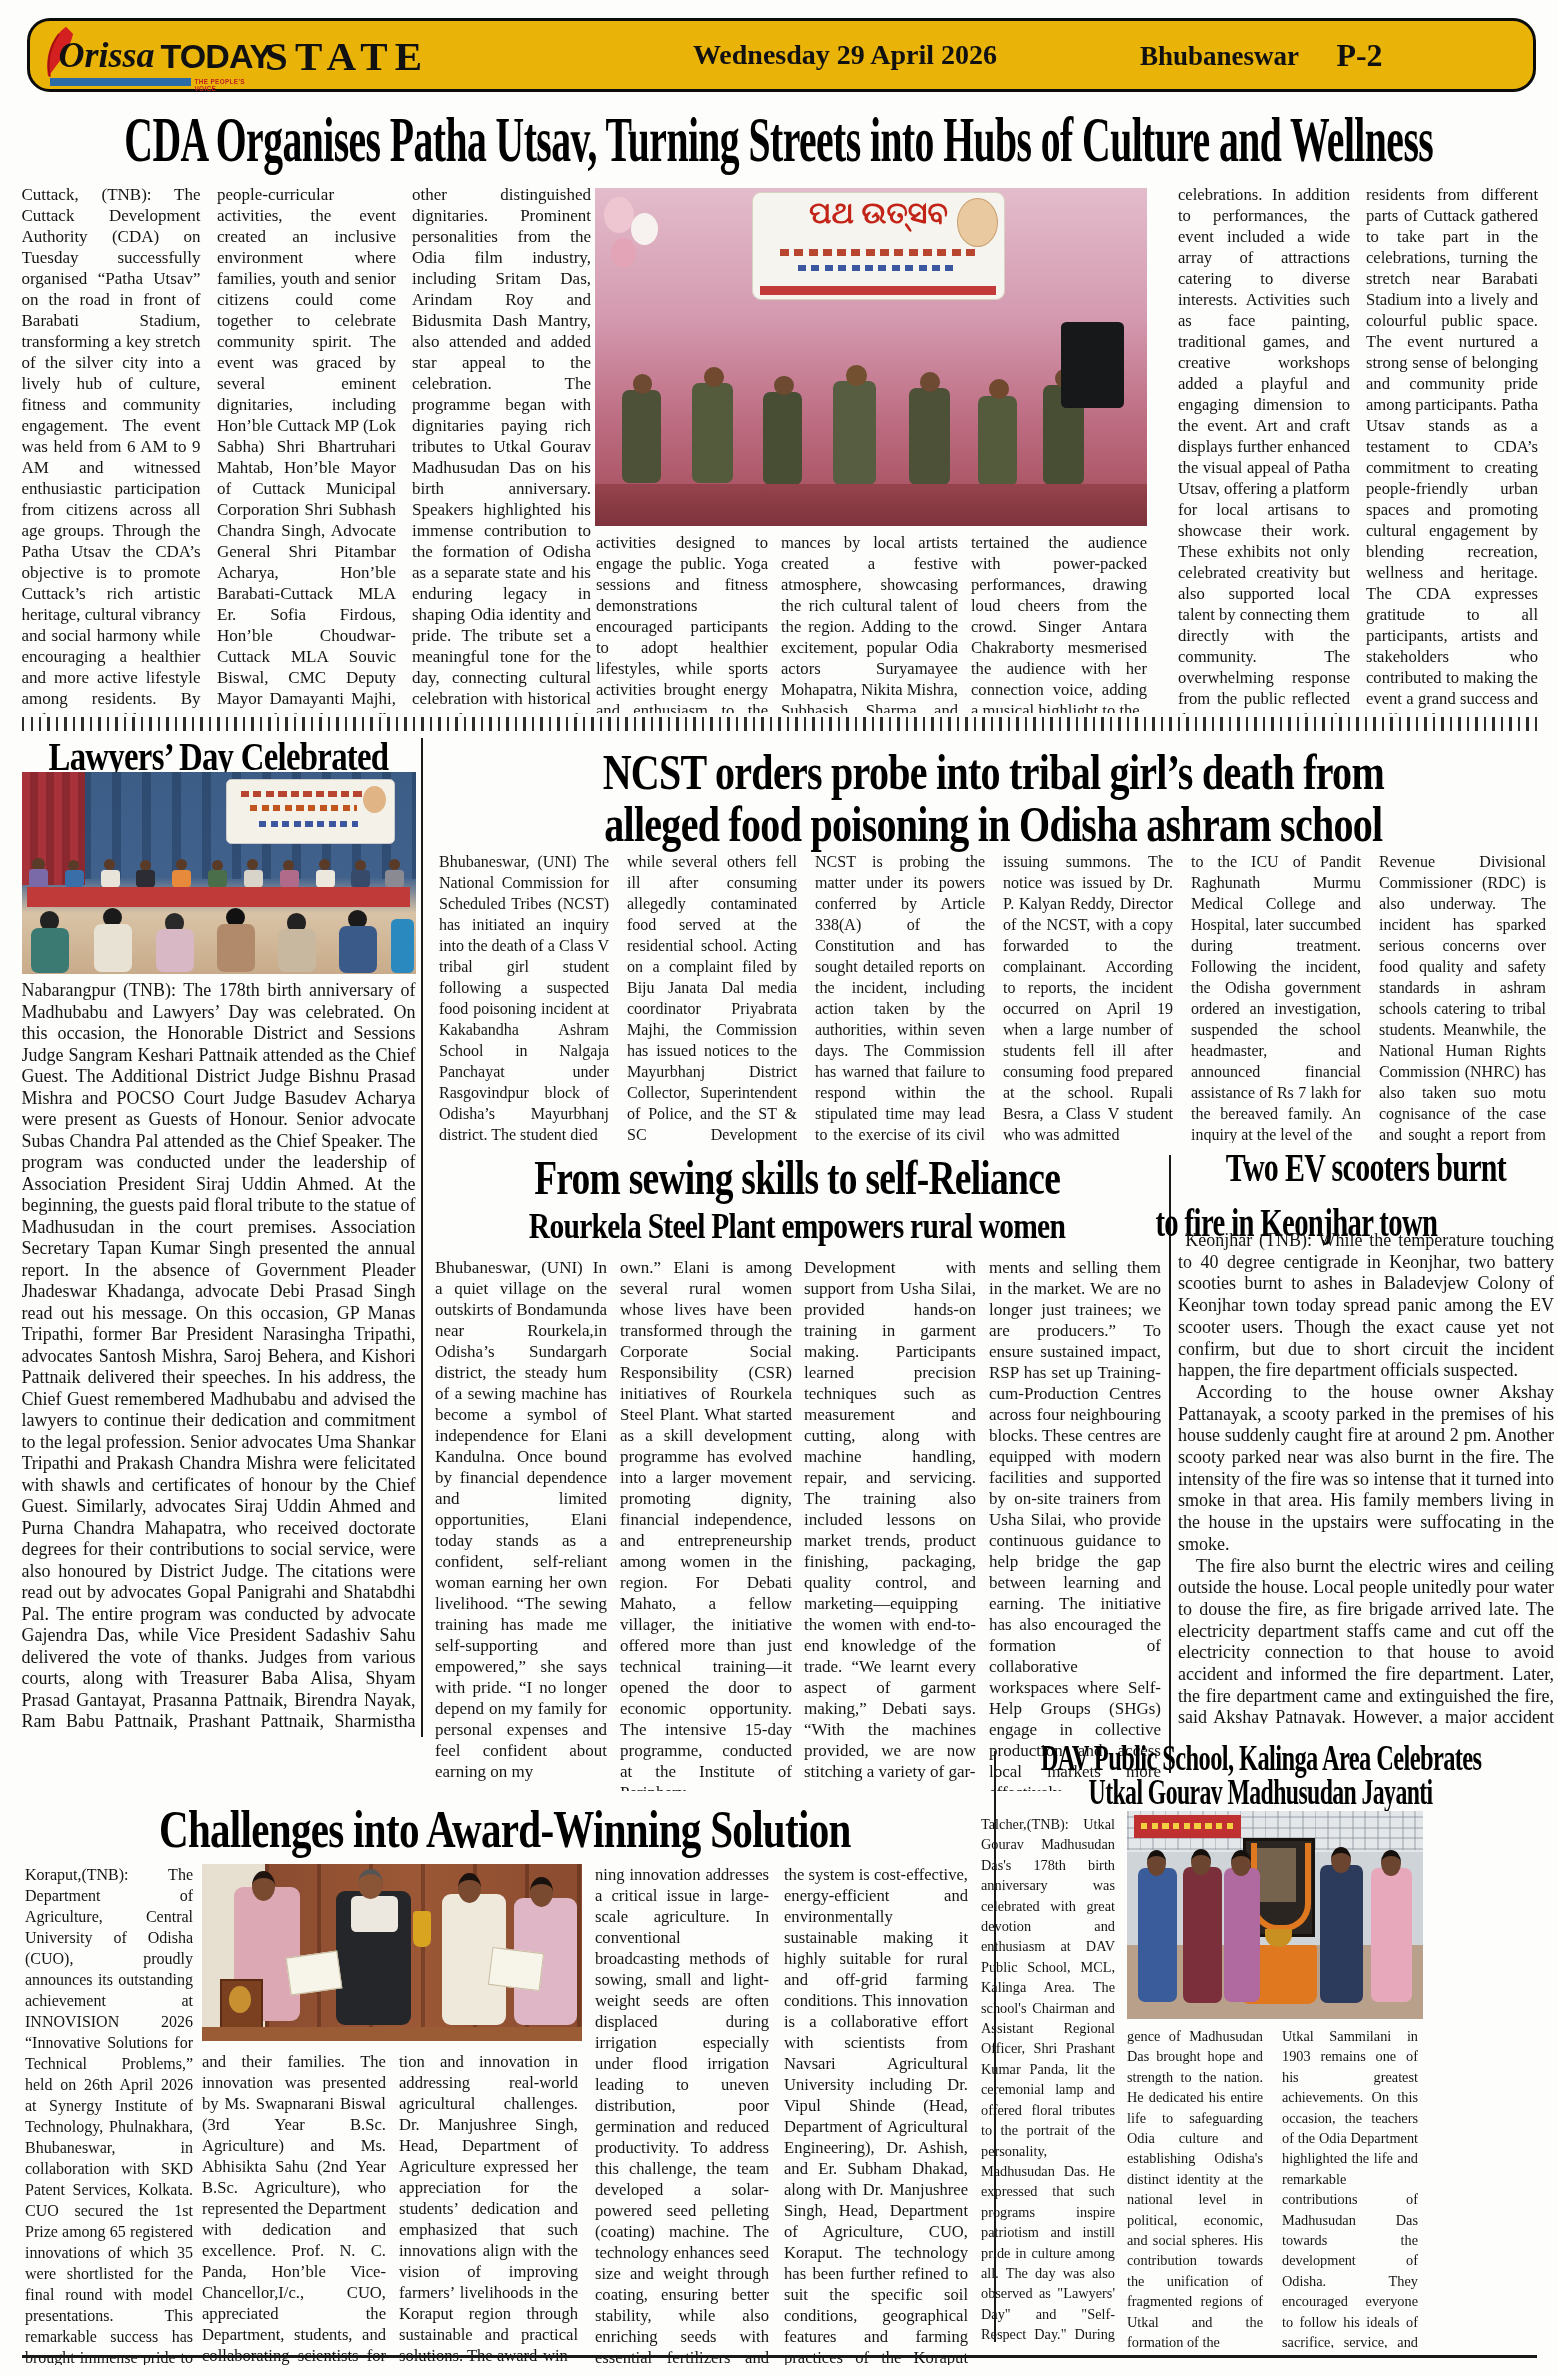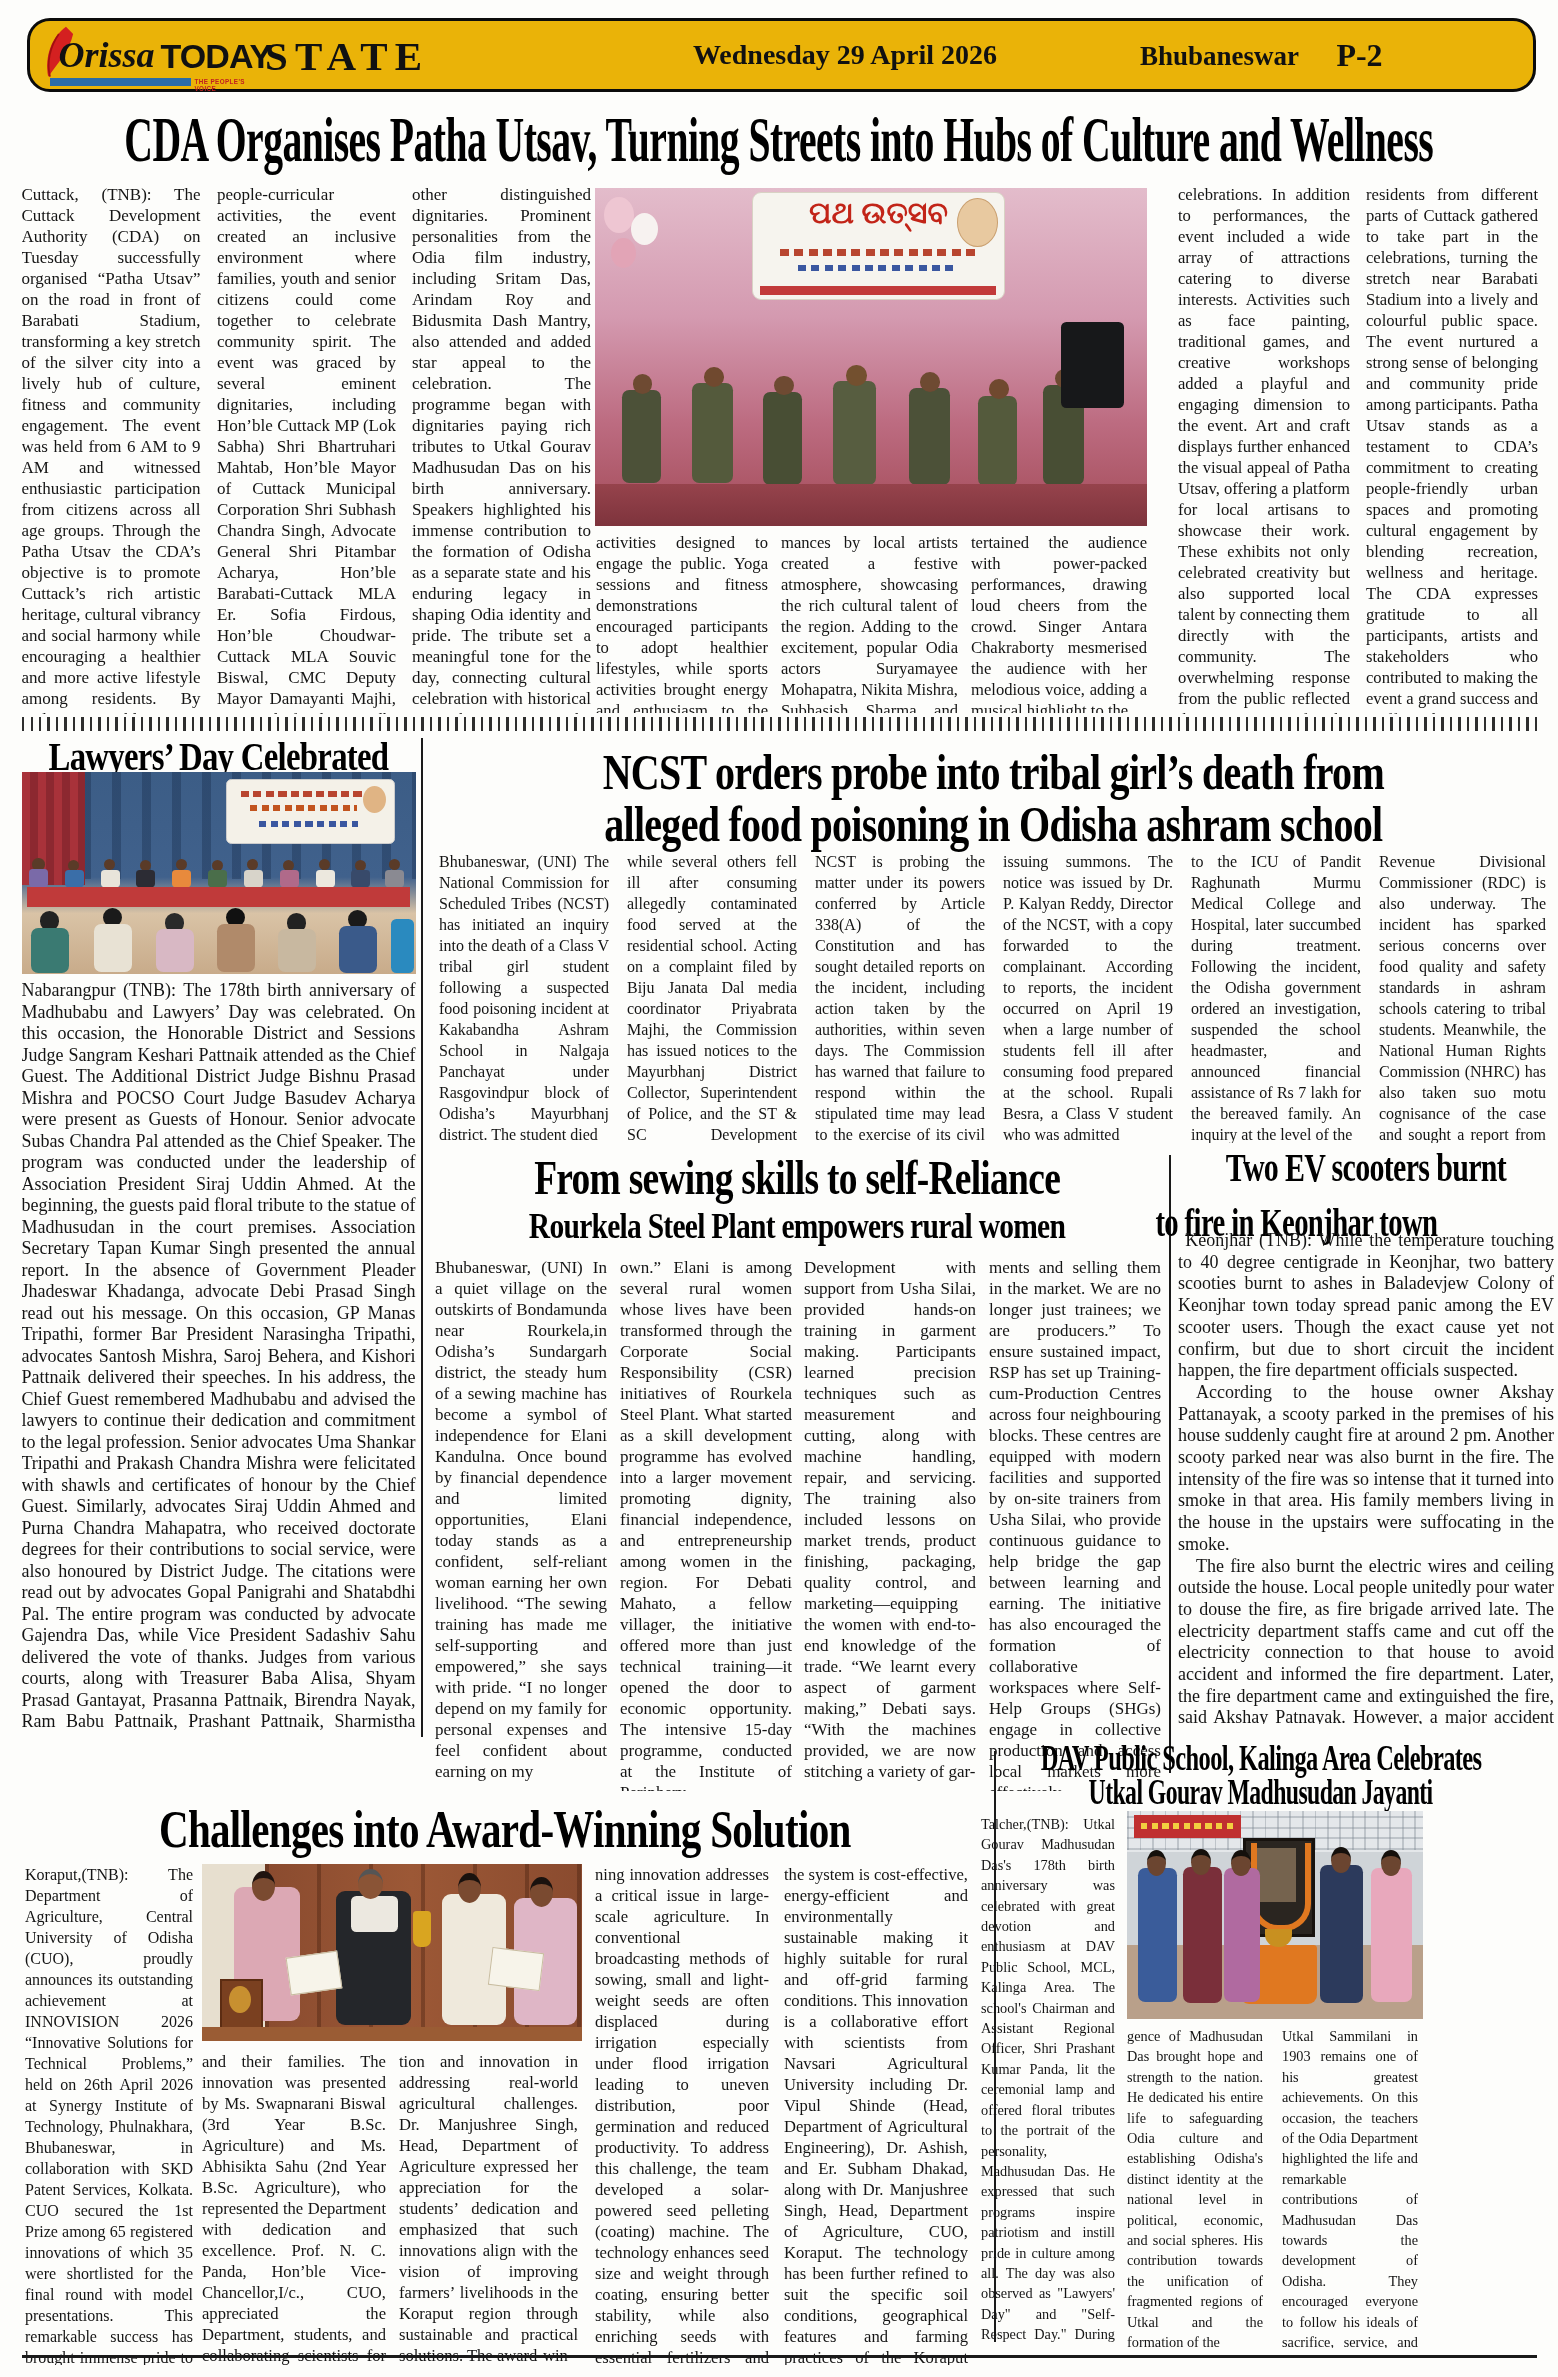--- a/index.html
+++ b/index.html
@@ -90,21 +90,21 @@
         <div class="ab head" style="left:367px;top:5.4px;width:19.7px;height:19.7px;background:#70492f;"></div>
       <div class="ab" style="left:421px;top:10.7px;width:41px;height:100px;background:#484e34;border-radius:7.2px;"></div>
         <div class="ab head" style="left:433px;top:-5.4px;width:19.7px;height:19.7px;background:#6e4a32;"></div>
     </div>
     <div class="ab" style="left:466px;top:134px;width:63px;height:86px;background:#17181a;border-radius:5.4px;"></div>
     <div class="ab" style="left:0;top:296px;width:552px;height:43px;background:linear-gradient(180deg,#96434c,#7d333c);"></div>
   </div>
 
   <div class="col" style="left:596px;top:532px;width:172px;height:181px;font-size:16.6px;line-height:21px;">activities designed to engage the public. Yoga sessions and fitness demonstrations encouraged participants to adopt healthier lifestyles, while sports activities brought energy and enthusiasm to the venue. Music and dance perfor-</div>
   <div class="col" style="left:781px;top:532px;width:177px;height:181px;font-size:16.6px;line-height:21px;">mances by local artists created a festive atmosphere, showcasing the rich cultural talent of the region. Adding to the excitement, popular Odia actors Suryamayee Mohapatra, Nikita Mishra, Subhasish Sharma and Subham en-</div>
-  <div class="col" style="left:971px;top:532px;width:176px;height:181px;font-size:16.6px;line-height:21px;">tertained the audience with power-packed performances, drawing loud cheers from the crowd. Singer Antara Chakraborty mesmerised the audience with her melodious voice, adding a musical highlight to the</div>
+  <div class="col" style="left:971px;top:532px;width:176px;height:181px;font-size:16.6px;line-height:21px;">tertained the audience with power-packed performances, drawing loud cheers from the crowd. Singer Antara Chakraborty mesmerised the audience with her connection voice, adding a musical highlight to the</div>
   <div class="col" style="left:1178px;top:184px;width:172px;height:530px;font-size:16.6px;line-height:21px;">celebrations.  In addition to performances, the event included a wide array of attractions catering to diverse interests. Activities such as face painting, traditional games, and creative workshops added a playful and engaging dimension to the event.  Art and craft displays further enhanced the visual appeal of Patha Utsav, offering a platform for local artisans to showcase their work. These exhibits not only celebrated creativity but also supported local talent by connecting them directly with the community.  The overwhelming response from the public reflected the success of the initiative. Hundreds of</div>
   <div class="col" style="left:1366px;top:184px;width:172px;height:530px;font-size:16.6px;line-height:21px;">residents from different parts of Cuttack gathered to take part in the celebrations, turning the stretch near Barabati Stadium into a lively and colourful public space. The event nurtured a strong sense of belonging and community pride among participants. Patha Utsav stands as a testament to CDA’s commitment to creating people-friendly urban spaces and promoting cultural engagement by blending recreation, wellness and heritage. The CDA expresses gratitude to all participants, artists and stakeholders who contributed to making the event a grand success and reaffirmed its commitment to organising similar initiatives in the future.</div>
 
   <div class="dashes" style="left:21.5px;top:717px;width:1515px;"></div>
 
   <div class="hl" style="left:21.5px;top:732px;width:394px;font-size:41px;">
     <span style="transform:scaleX(.8);">Lawyers’ Day Celebrated</span>
   </div>
   <div class="photo" style="left:21.5px;top:772px;width:394px;height:202px;background:linear-gradient(180deg,#3c5d86 0%,#40618c 52%,#d9c3a6 70%,#c8ab8a 100%);">
     <div class="ab" style="left:0;top:0;width:394px;height:107px;background:repeating-linear-gradient(90deg,rgba(20,40,70,.35) 0 9px,transparent 9px 30px);"></div>

